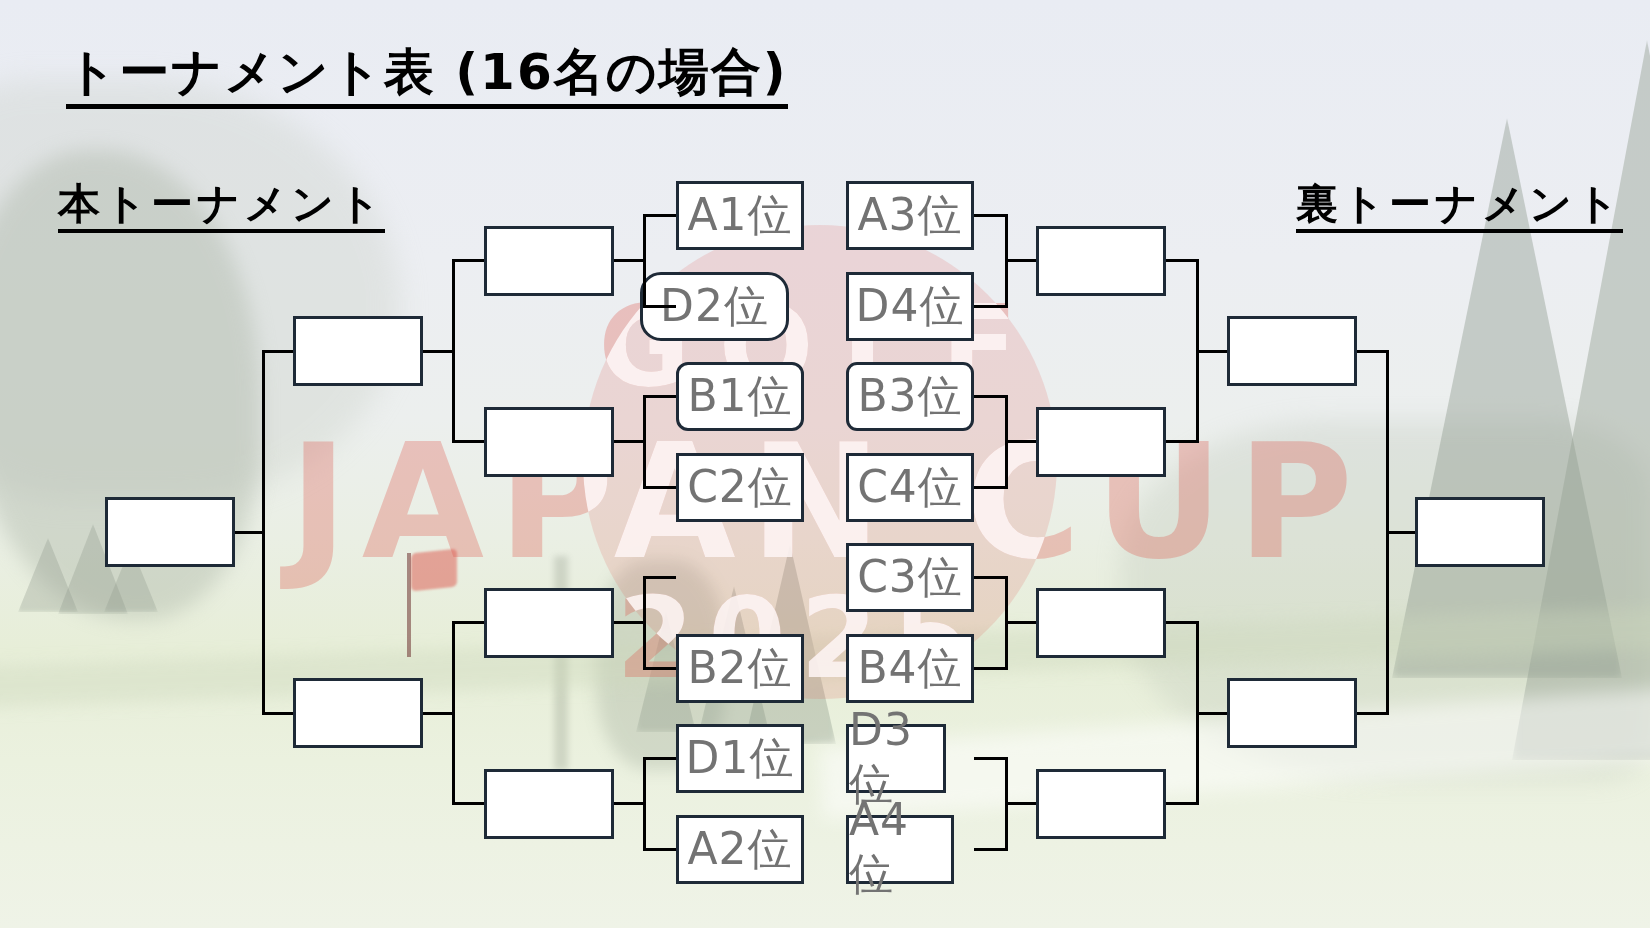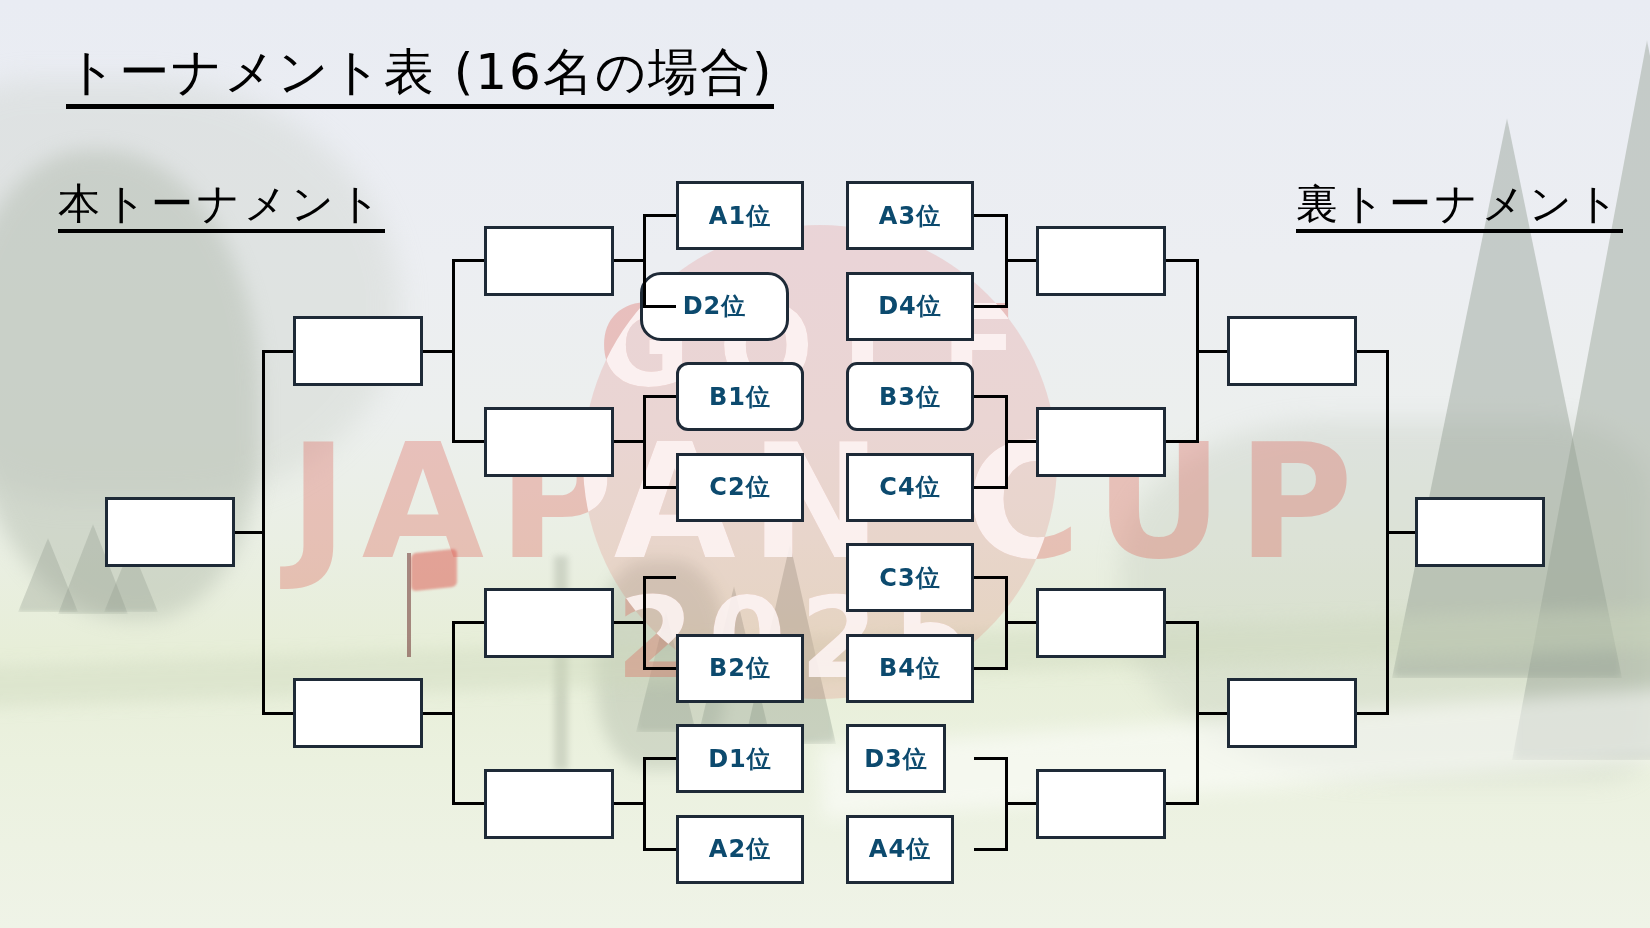--- a/index.html
+++ b/index.html
@@ -34,26 +34,26 @@
     clip-path:circle(237px at 820px 462px);
   }
   #wm-white-layer .wm-text{color:rgba(255,255,255,0.82);}
   
   #bracket{position:absolute;left:0;top:0;width:1650px;height:928px;}
   .box{
     position:absolute;background:#ffffff;border:3.5px solid #1e2a37;
     display:flex;align-items:center;justify-content:center;
   }
   .seed-box{
-    font-size:24px;font-weight:bold;color:#0c4a6e;letter-spacing:1px;
+    font-size:44px;font-weight:normal;color:#737373;letter-spacing:1px;
   }
   .bline{position:absolute;background:#000000;}
   
   .heading{
-    position:absolute;color:#000;font-weight:normal;white-space:nowrap;
+    position:absolute;color:#000;font-weight:bold;white-space:nowrap;
     line-height:1.05;
   }
   #page-title{
     left:66px;top:46px;font-size:50px;letter-spacing:2px;
     border-bottom:5px solid #000;padding-bottom:5px;
   }
   .side-label{
     font-size:42px;letter-spacing:4px;
     border-bottom:4px solid #000;padding-bottom:3px;
   }

